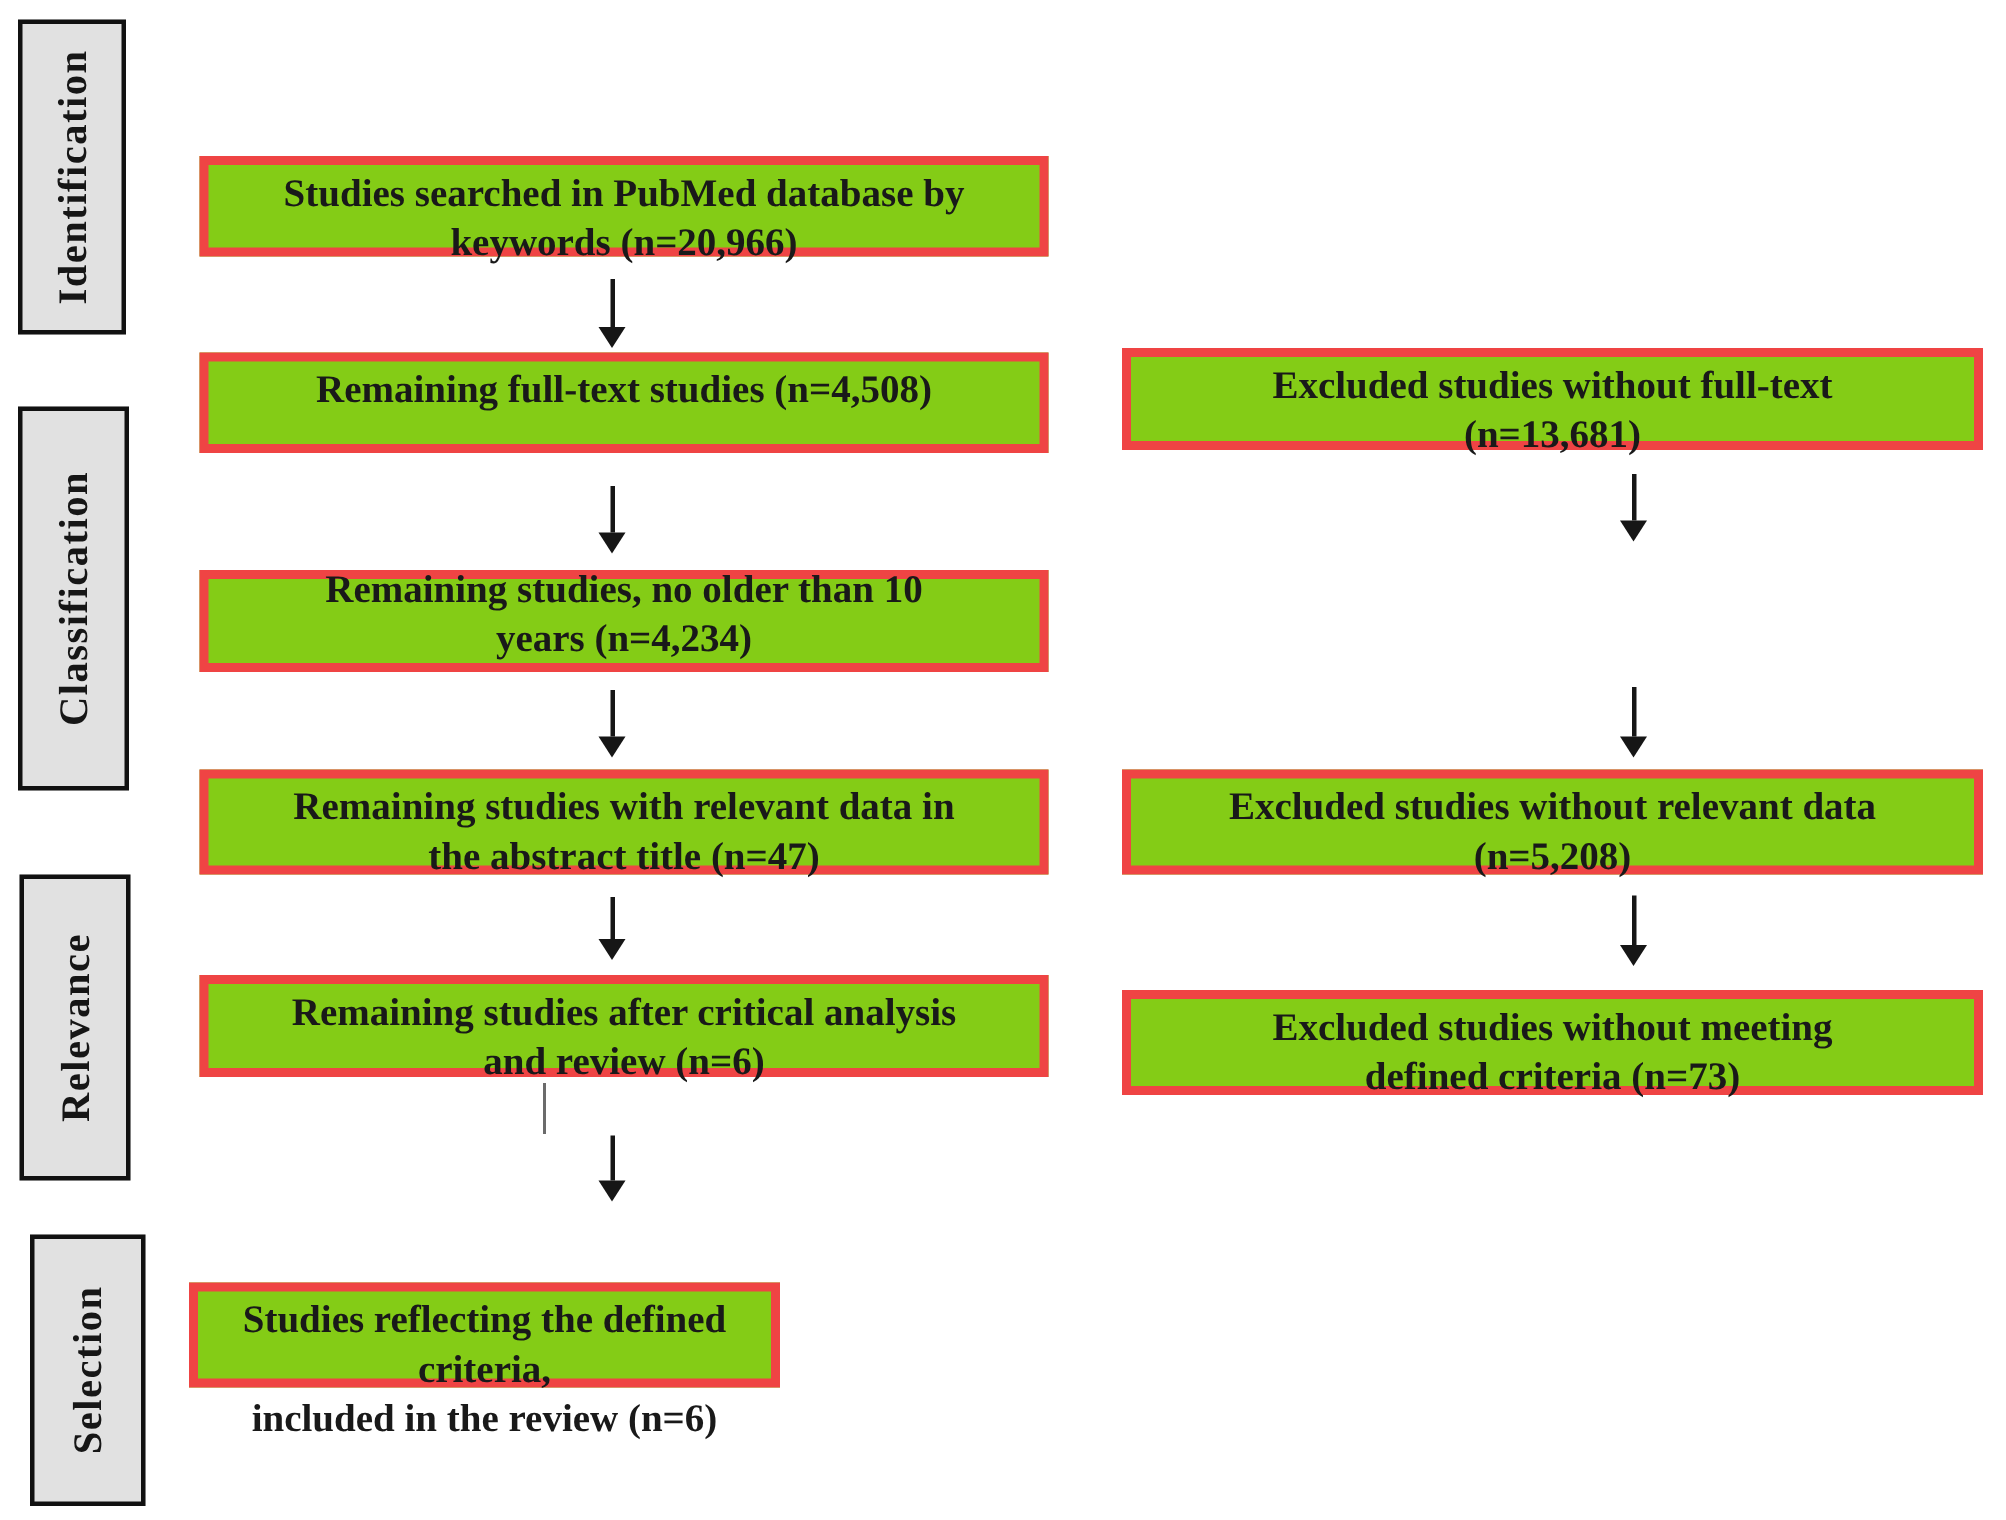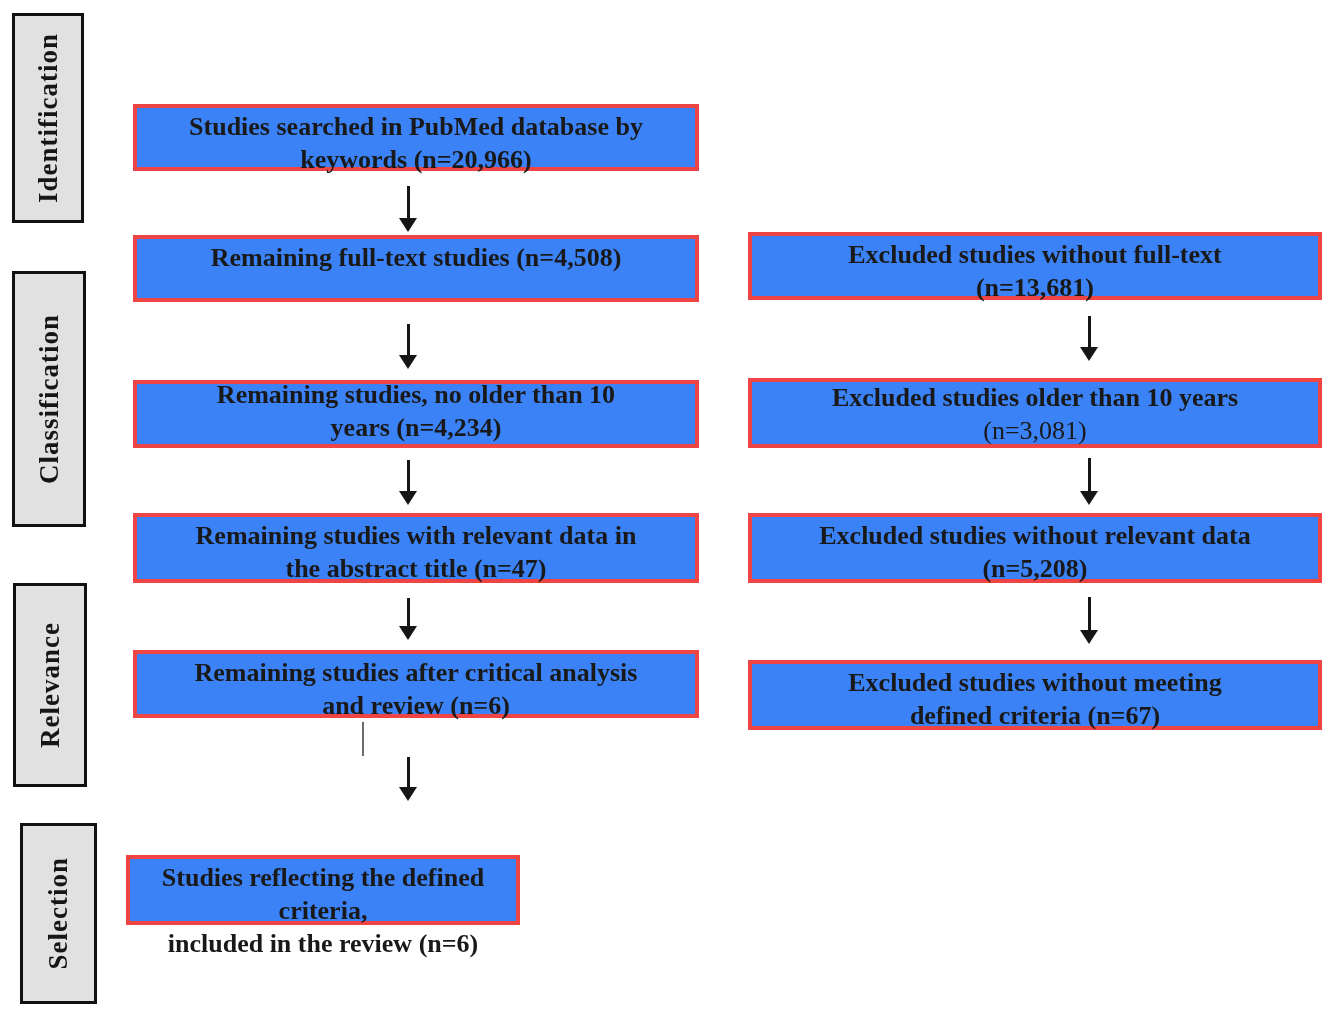--- a/index.html
+++ b/index.html
@@ -31,22 +31,22 @@
     transform: rotate(180deg);
     font-size: 27px;
     font-weight: 600;
     letter-spacing: 1px;
     color: #161616;
     white-space: nowrap;
   }
   
   .fbox {
     position: absolute;
-    background: #3b82f6;
-    border: 4px solid #ef4444;
+    background: #84cc16;
+    border: 6px solid #ef4444;
     box-sizing: border-box;
     display: flex;
     justify-content: center;
     align-items: flex-start;
     text-align: center;
     overflow: visible;
   }
   .fbox .box-text {
     white-space: pre-line;
     font-size: 26px;
@@ -161,38 +161,34 @@
   <div class="fbox" style="left:748px; top:232px; width:574px; height:68px;">
     <span class="box-text">Excluded studies without full-text
 (n=13,681)</span>
   </div>
 
   <div class="arrow" style="left:1080px; top:316px; height:45px;">
     <div class="shaft"></div>
     <div class="head"></div>
   </div>
 
-  <div class="fbox" style="left:748px; top:378px; width:574px; height:70px; flex-direction:column; align-items:center;">
-    <span class="box-text">Excluded studies older than 10 years</span>
-    <span class="box-text light" style="padding-top:0; line-height:34px;">(n=3,081)</span>
-  </div>
 
   <div class="arrow" style="left:1080px; top:458px; height:47px;">
     <div class="shaft"></div>
     <div class="head"></div>
   </div>
 
   <div class="fbox" style="left:748px; top:513px; width:574px; height:70px;">
     <span class="box-text">Excluded studies without relevant data
 (n=5,208)</span>
   </div>
 
   <div class="arrow" style="left:1080px; top:597px; height:47px;">
     <div class="shaft"></div>
     <div class="head"></div>
   </div>
 
   <div class="fbox" style="left:748px; top:660px; width:574px; height:70px;">
     <span class="box-text">Excluded studies without meeting
-defined criteria (n=67)</span>
+defined criteria (n=73)</span>
   </div>
 
 </div>
 
 </body></html>

